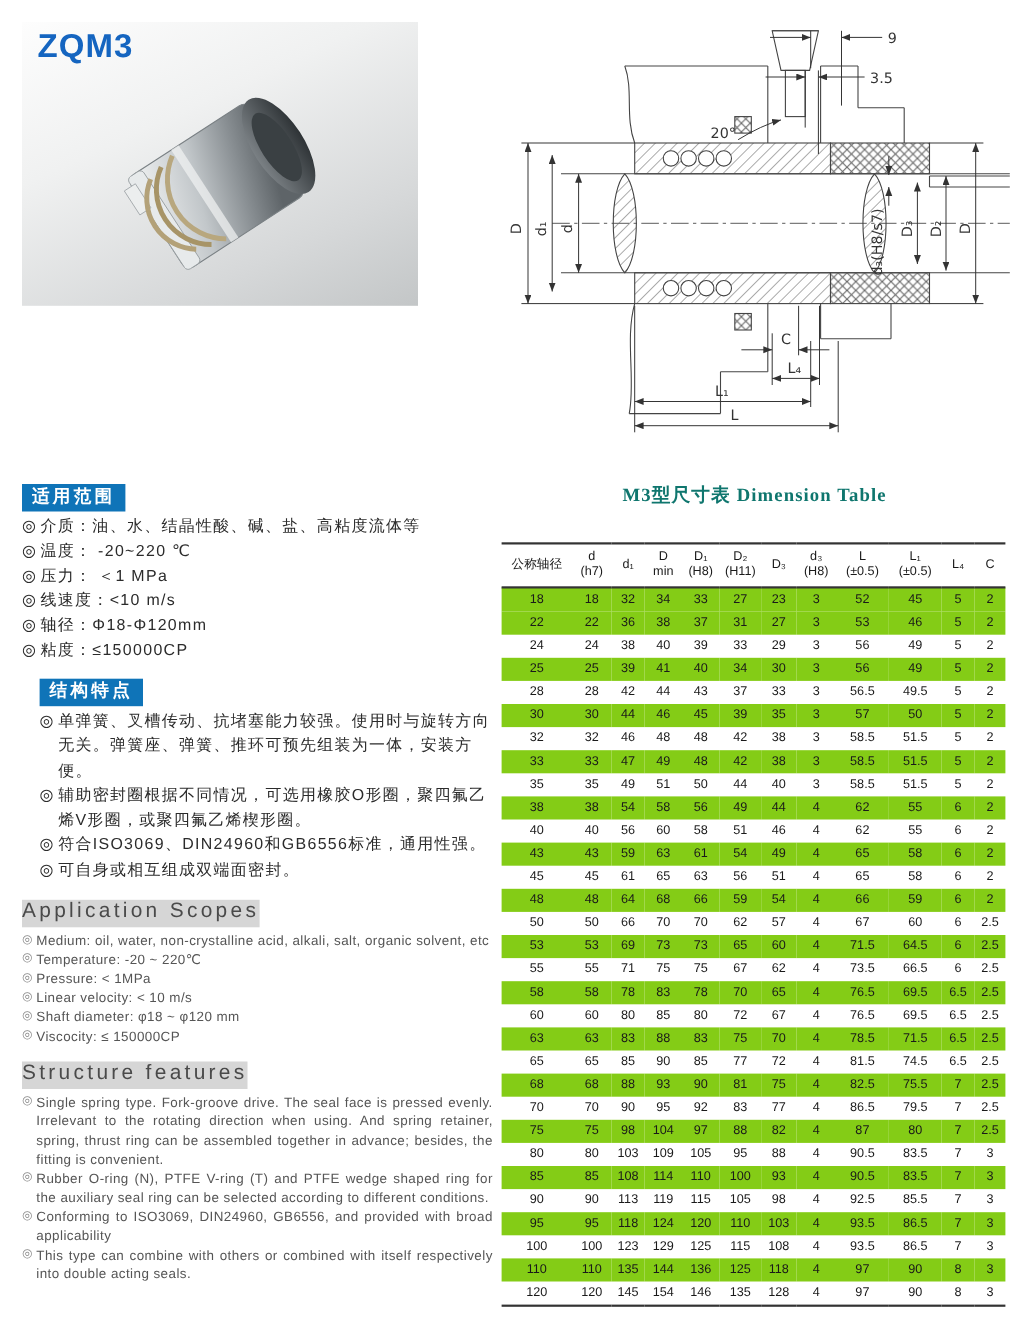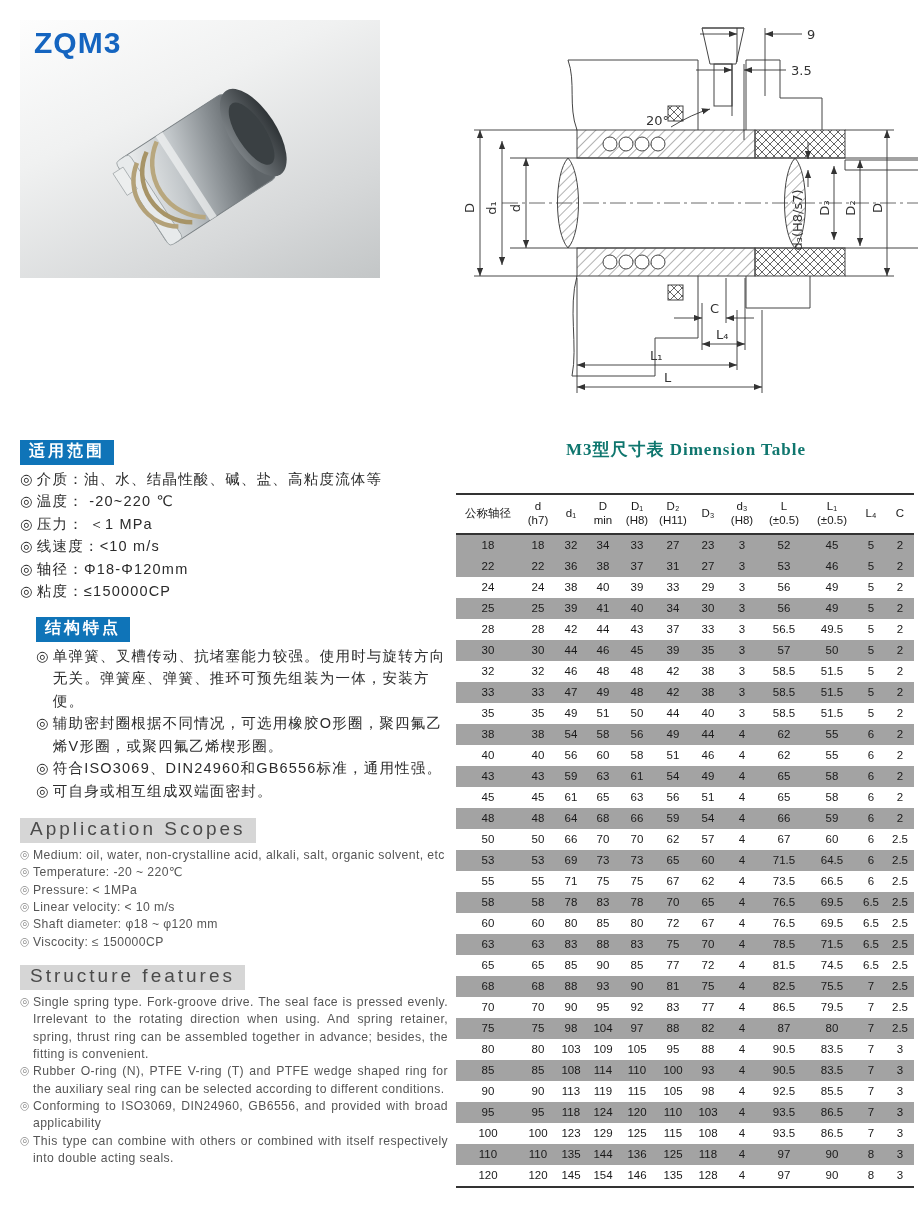--- a/index.html
+++ b/index.html
@@ -29,42 +29,42 @@
   .left-col{position:absolute;left:20px;top:440px;width:428px;}
   .sec{margin-bottom:10px;}
   .badge-cn{
     display:inline-block;background:#0f74b8;color:#fff;font-size:16px;font-weight:bold;
     padding:1px 9px 3px;letter-spacing:3px;margin-bottom:3px;
   }
   .list-cn{font-size:14.5px;color:#2b2b2b;line-height:1.55;letter-spacing:1.2px;}
   .list-cn .bullet{color:#2b2b2b;}
   .badge-en{
     display:inline-block;background:#d6d6d6;color:#4a4a4a;font-size:19px;
-    padding:0 10px 3px;letter-spacing:3px;margin-bottom:4px;
+    padding:0 0 3px;letter-spacing:3px;margin-bottom:4px;
   }
   .list-en{font-size:12.2px;color:#555;line-height:1.42;letter-spacing:.4px;text-align:justify;}
   .list-en .bullet{color:#8a8a8a;font-size:11px;}
   .li{display:flex;align-items:flex-start;}
   .bullet{flex:none;margin-right:3px;}
   .li-text{flex:1;}
 
   
   .table-col{position:absolute;left:456px;top:438px;width:460px;}
   .table-title{
     text-align:center;font-family:"Liberation Serif","DejaVu Serif",serif;
     font-size:17px;font-weight:bold;letter-spacing:1px;margin-bottom:7px;color:#0f766e;
   }
   table{border-collapse:collapse;width:458px;table-layout:fixed;font-size:11.5px;color:#1a1a1a;margin-top:32px;}
   thead th{
     border-top:2px solid #333;border-bottom:2px solid #333;
     font-weight:normal;white-space:pre-line;line-height:1.2;padding:5px 0;
     text-align:center;vertical-align:middle;
   }
   tbody td{text-align:center;height:21px;line-height:21px;padding:0;}
-  tbody tr.shade{background:#a3a3a3;}
+  tbody tr.shade{background:#84cc16;}
   tbody tr:last-child td{border-bottom:2px solid #333;}
 </style>
 </head>
 <body>
 
 <div class="page">
 
   <div class="product-box">
     <svg class="product-art" viewBox="0 0 360 258">
       <defs>

